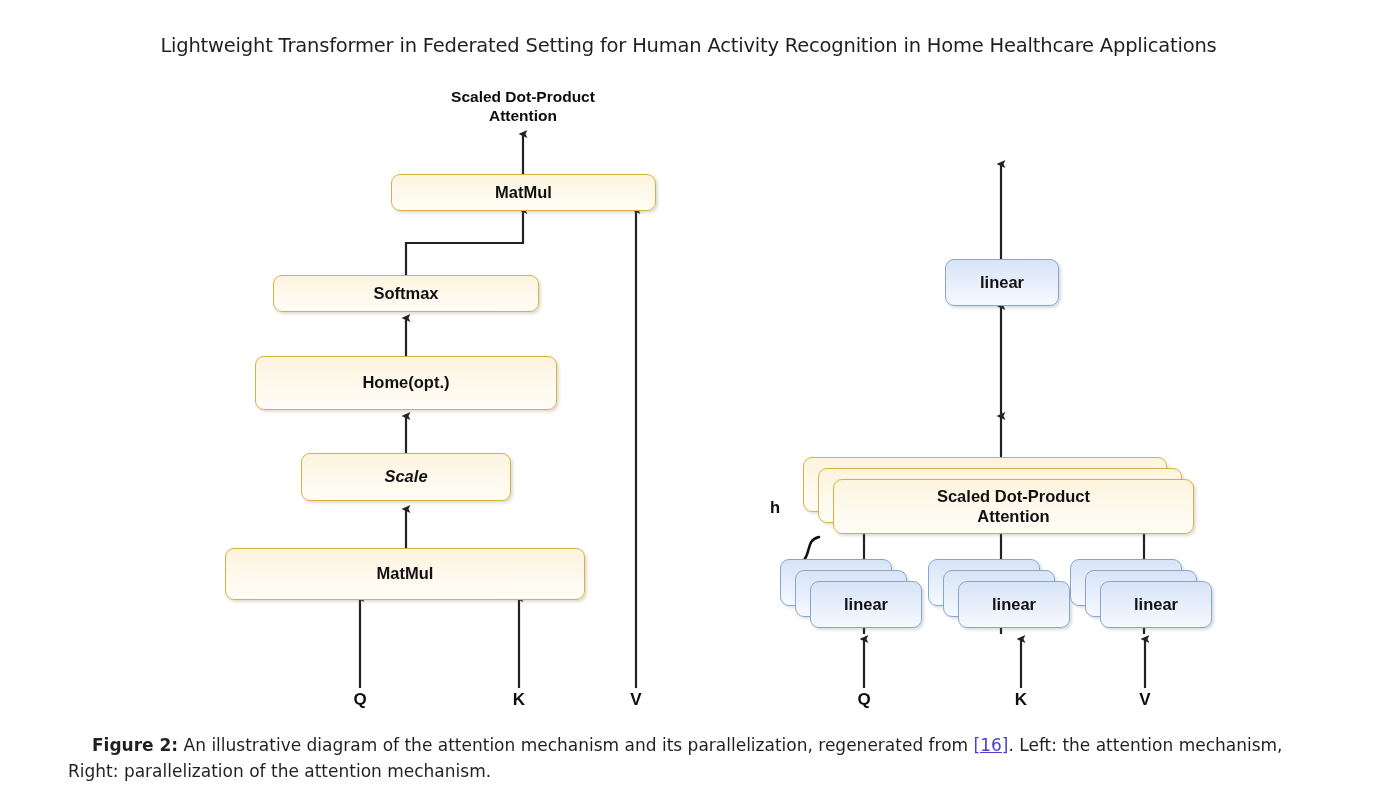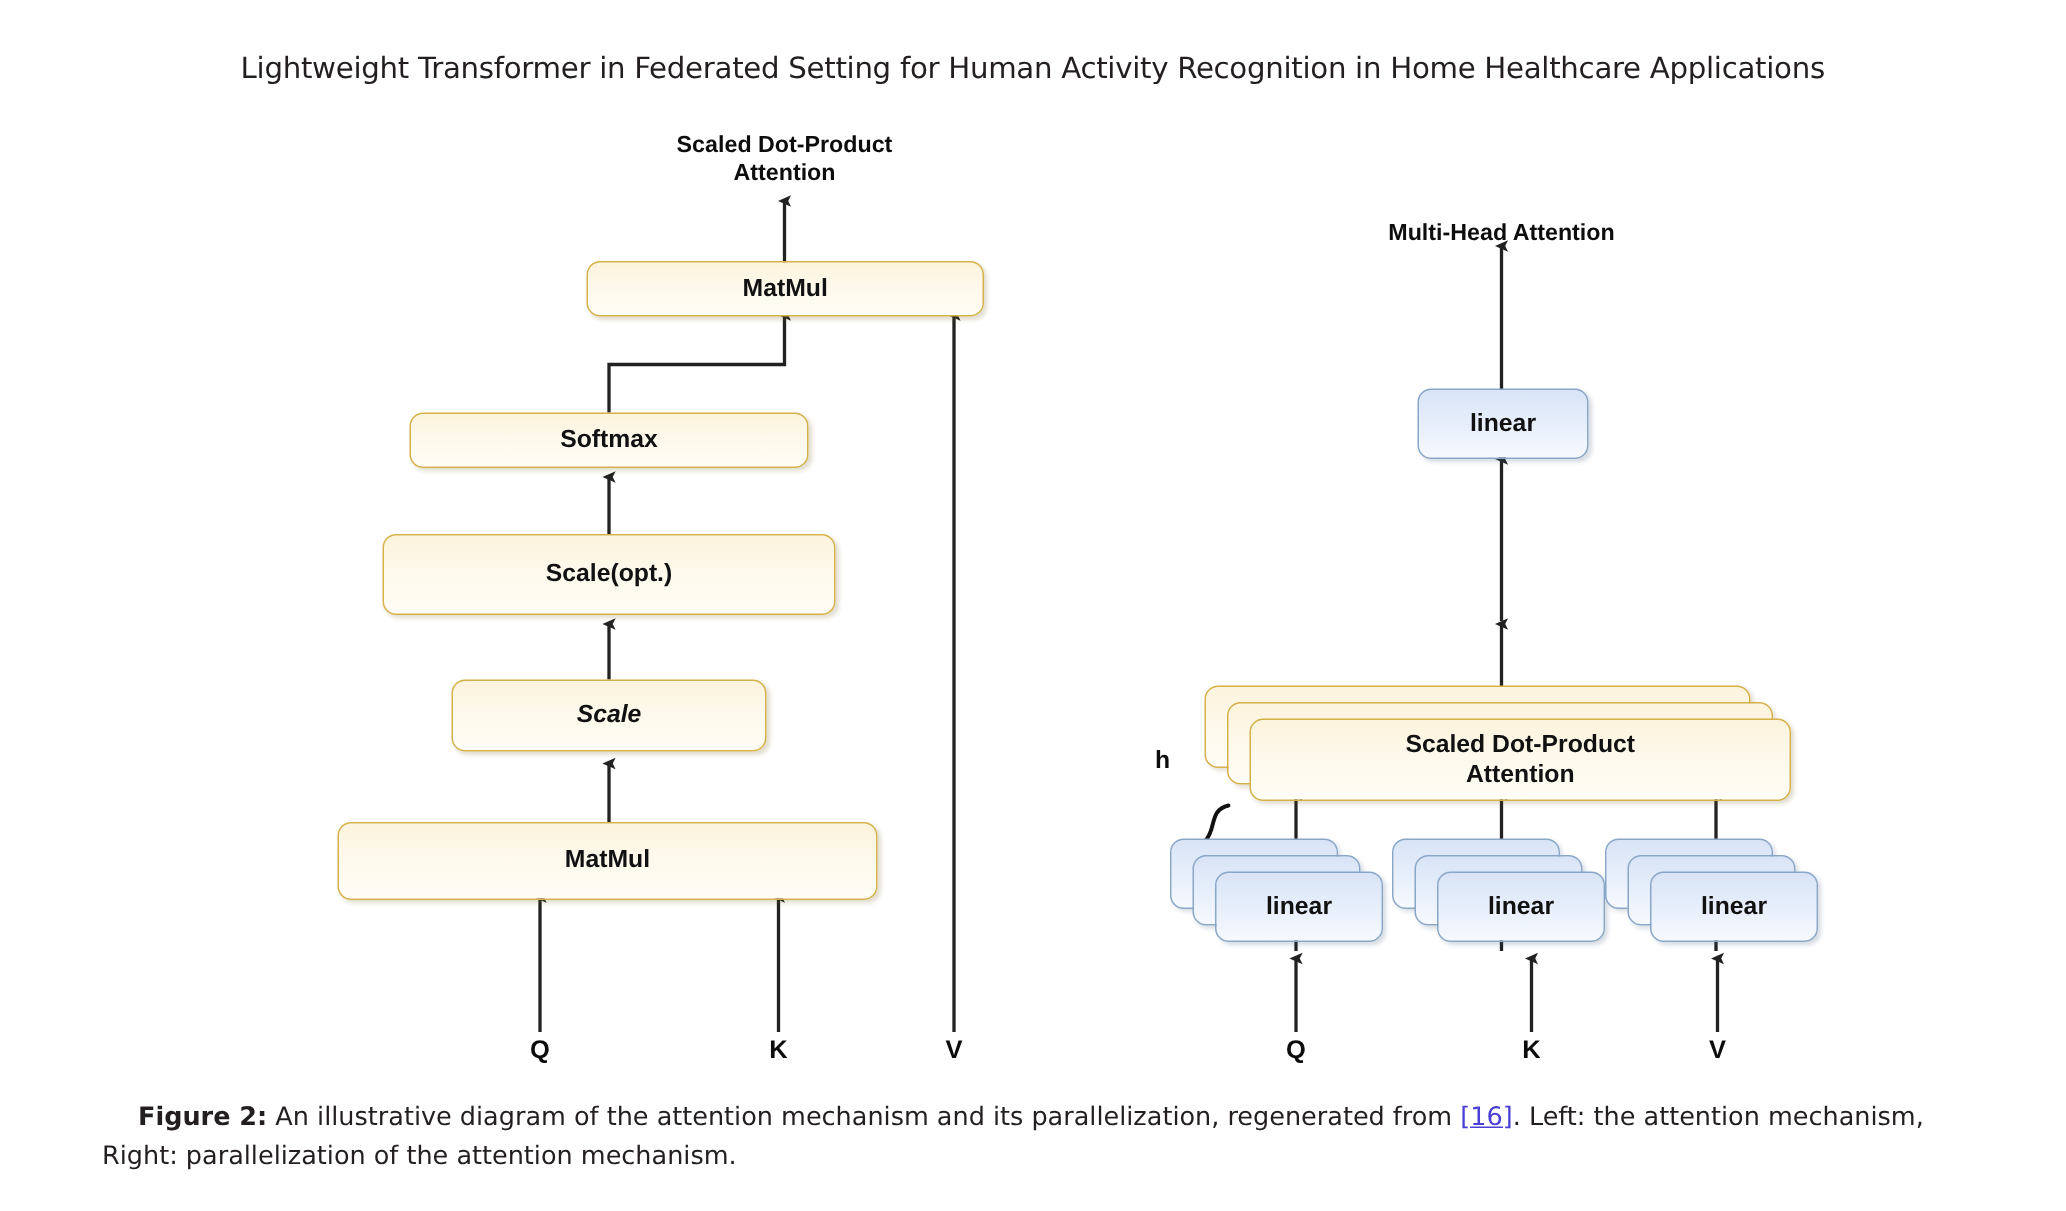--- a/index.html
+++ b/index.html
@@ -129,31 +129,30 @@
              C761,495 767,496 771,503 C777,512 773,524 786,528" fill="none" stroke="#111111" stroke-width="2.6" stroke-linecap="round"></path>
   </svg>
 
   <div class="flabel" style="left:389px;top:10px;width:204px;font-size:15.5px;">Scaled Dot-Product
 Attention</div>
 
   <div class="node yellow" style="left:359px;top:96px;width:265px;height:37px;font-size:16.5px;">MatMul</div>
 
   <div class="node yellow" style="left:241px;top:197px;width:266px;height:37px;font-size:16.5px;">Softmax</div>
 
-  <div class="node yellow" style="left:223px;top:278px;width:302px;height:54px;font-size:16.5px;">Scale(opt.)</div>
+  <div class="node yellow" style="left:223px;top:278px;width:302px;height:54px;font-size:16.5px;">Home(opt.)</div>
 
   <div class="node yellow" style="left:269px;top:375px;width:210px;height:48px;font-size:16.5px;font-style:italic;">Scale</div>
 
   <div class="node yellow" style="left:193px;top:470px;width:360px;height:52px;font-size:16.5px;">MatMul</div>
 
   <div class="var-label" style="left:308px;top:612px;">Q</div>
   <div class="var-label" style="left:467px;top:612px;">K</div>
   <div class="var-label" style="left:584px;top:612px;">V</div>
 
-  <div class="flabel" style="left:849px;top:69px;width:240px;font-size:15.5px;">Multi-Head Attention</div>
 
   <div class="node blue" style="left:913px;top:181px;width:114px;height:47px;font-size:16.5px;">linear</div>
 
 
   <div class="ghost yellow" style="left:771px;top:379px;width:364px;height:55px;"></div>
   <div class="ghost yellow" style="left:786px;top:390px;width:364px;height:55px;"></div>
   <div class="node yellow" style="left:801px;top:401px;width:361px;height:55px;font-size:16.5px;white-space:pre-line;">Scaled Dot-Product
 Attention</div>
 
   <div class="flabel" style="left:732px;top:420px;width:22px;font-size:16.5px;">h</div>

